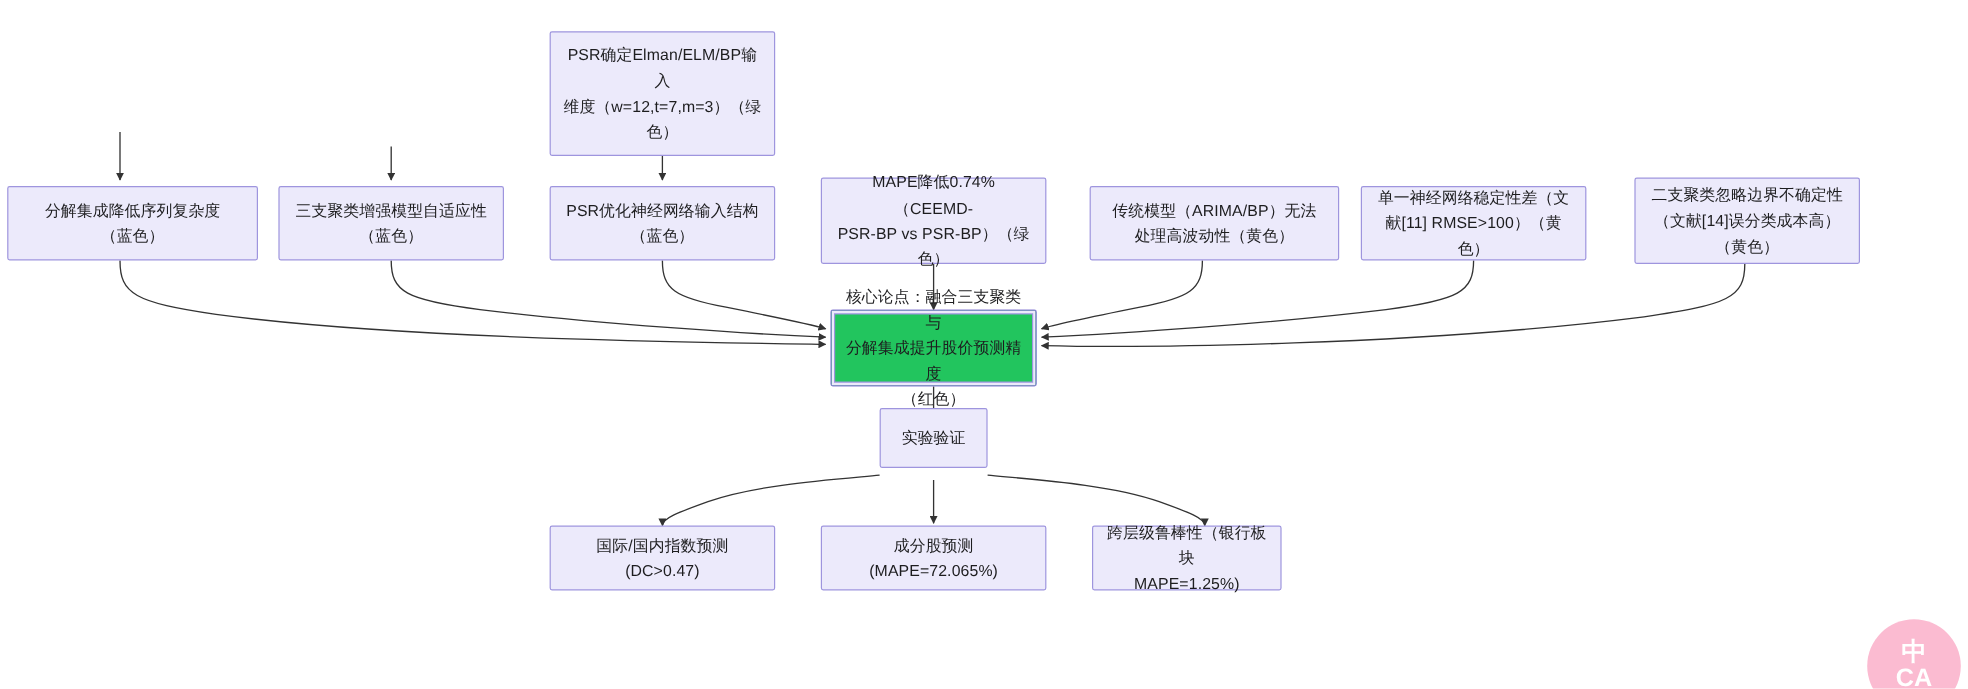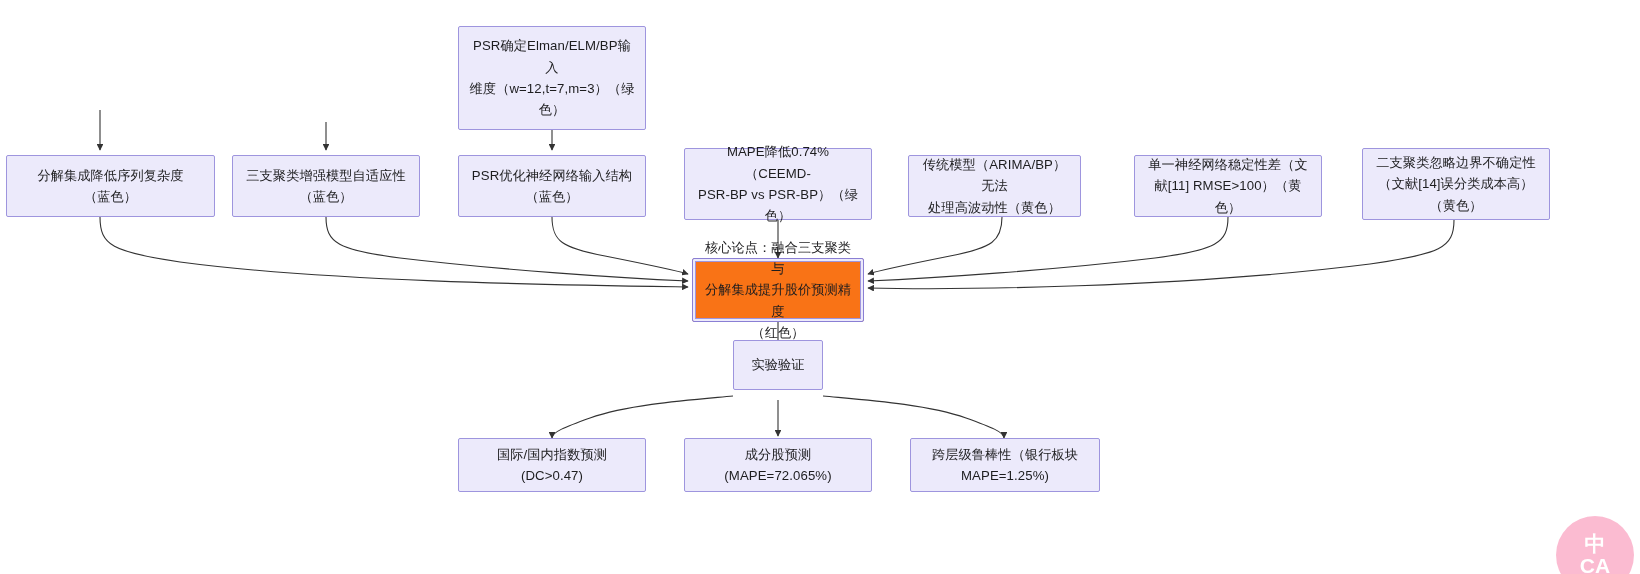--- a/index.html
+++ b/index.html
@@ -47,21 +47,21 @@
     letter-spacing: 0.1px;
   }
   .node .node-text {
     display: block;
     width: 100%;
     white-space: pre-line;
   }
   .node.core {
     border: 1px solid #8a7fd4;
     box-shadow: inset 0 0 0 2px #ECEAFB, inset 0 0 0 3px #9E95DE;
-    background: #f97316;
+    background: #22c55e;
   }
   .watermark {
     position: absolute;
     width: 78px;
     height: 78px;
     border-radius: 50%;
     background: #FBB6CE;
     color: #ffffff;
     display: flex;
     align-items: center;
@@ -128,21 +128,21 @@
     <span class="node-text">PSR优化神经网络输入结构
 （蓝色）</span>
   </div>
 
   <div class="node" style="left:684px; top:148px; width:188px; height:72px;">
     <span class="node-text">MAPE降低0.74%（CEEMD-
 PSR-BP vs PSR-BP）（绿
 色）</span>
   </div>
 
-  <div class="node" style="left:908px; top:155px; width:173px; height:62px;">
+  <div class="node" style="left:908px; top:155px; width:208px; height:62px;">
     <span class="node-text">传统模型（ARIMA/BP）无法
 处理高波动性（黄色）</span>
   </div>
 
   <div class="node" style="left:1134px; top:155px; width:188px; height:62px;">
     <span class="node-text">单一神经网络稳定性差（文
 献[11] RMSE&gt;100）（黄色）</span>
   </div>
 
   <div class="node" style="left:1362px; top:148px; width:188px; height:72px;">
@@ -164,21 +164,21 @@
   <div class="node" style="left:458px; top:438px; width:188px; height:54px;text-align:center;">
     <span class="node-text">国际/国内指数预测
 (DC&gt;0.47)</span>
   </div>
 
   <div class="node" style="left:684px; top:438px; width:188px; height:54px;">
     <span class="node-text">成分股预测
 (MAPE=72.065%)</span>
   </div>
 
-  <div class="node" style="left:910px; top:438px; width:190px; height:54px;">
+  <div class="node" style="left:910px; top:438px; width:158px; height:54px;">
     <span class="node-text">跨层级鲁棒性（银行板块
 MAPE=1.25%)</span>
   </div>
 
   <div class="watermark" style="left:1556px; top:516px;">
     <div>
       <span>中</span>
       <span>CA</span>
     </div>
   </div>

